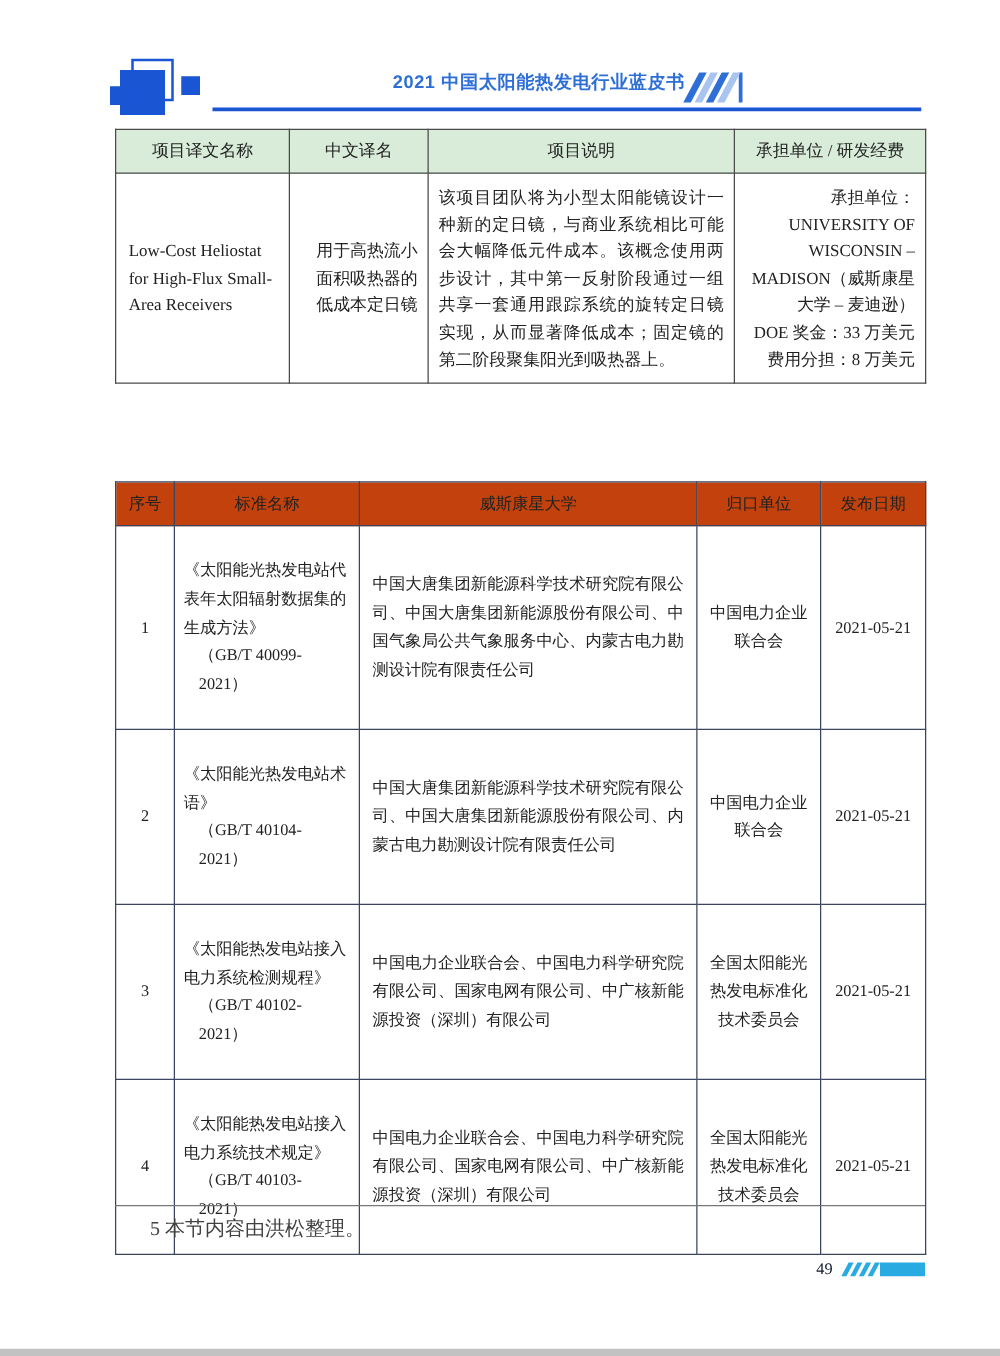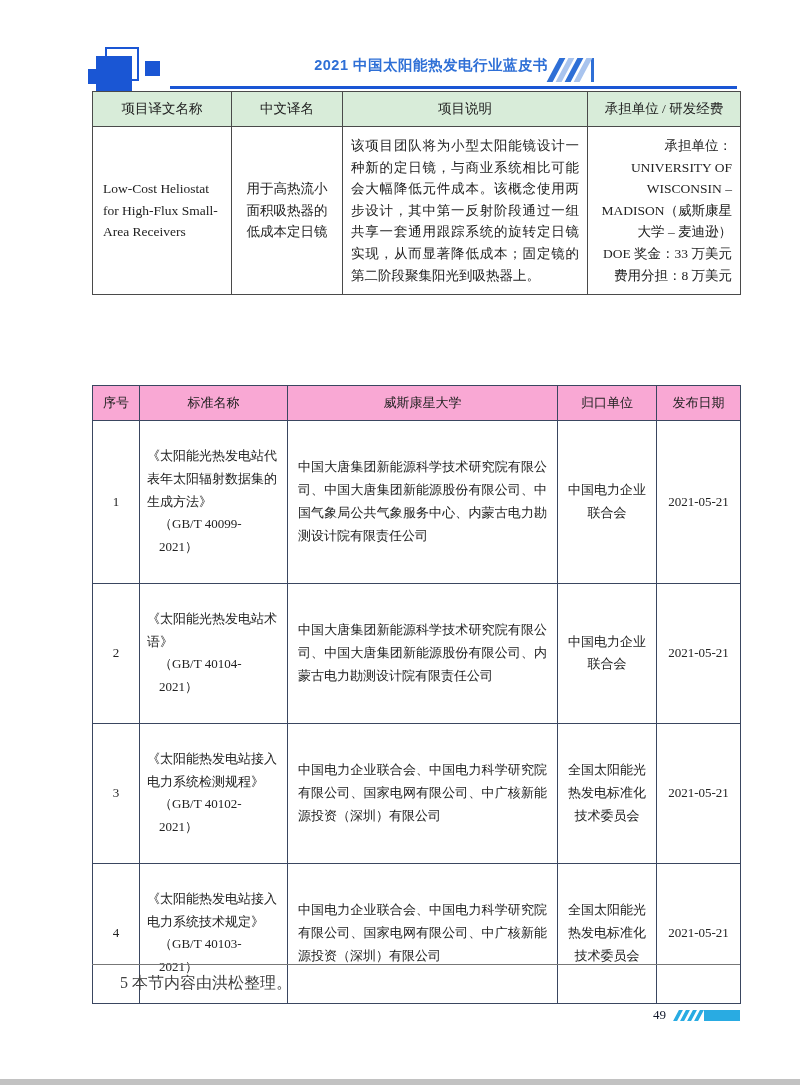--- a/index.html
+++ b/index.html
@@ -31,42 +31,42 @@
   .hdr-slashes .sl { width: 6px; margin-right: 3px; transform: skewX(-28deg); }
   .hdr-slashes .sl.d { background: #2e6fd6; }
   .hdr-slashes .sl.l { background: #a9c4ee; }
   .hdr-slashes .vb { width: 3px; background: #2e6fd6; margin-left: 2px; }
 
   
   table { border-collapse: collapse; table-layout: fixed; }
   td, th { vertical-align: middle; font-weight: normal; }
 
   
-  .t1 { position: absolute; left: 92px; top: 91px; width: 648px; }
+  .t1 { position: absolute; left: 92px; top: 103px; width: 648px; }
   .t1 td, .t1 th { border: 1.5px solid #4a4a4a; font-size: 13.5px; line-height: 1.6; }
   .t1 thead th { background: #d8ecd9; height: 35px; text-align: center; }
   .t1 tbody td { height: 165px; padding: 8px 8px; }
   .t1 .c-en { text-align: left; padding-left: 10px; }
-  .t1 .c-cn { text-align: center; }
+  .t1 .c-cn { text-align: right; }
   .t1 .c-desc { text-align: justify; }
   .t1 .c-fund { text-align: right; }
   .preline { white-space: pre-line; }
 
   
   .sect {
     position: absolute; left: 92px; top: 335px; width: 648px;
     font-family: "Liberation Sans", sans-serif;
     font-size: 17px; font-weight: 700; color: #1a66d9;
   }
   .sect sup { font-size: 11px; }
 
   
   .t2 { position: absolute; left: 92px; top: 385px; width: 648px; }
   .t2 td, .t2 th { border: 1.5px solid #3a4660; font-size: 13px; line-height: 1.75; }
-  .t2 thead th { background: #f9a8d4; height: 35px; text-align: center; }
+  .t2 thead th { background: #c2410c; height: 35px; text-align: center; }
   .t2 tbody td { padding: 6px 8px; text-align: center; }
   .t2 .c-name { text-align: left; padding: 24px 7px; }
   .t2 .c-name .code { padding-left: 12px; }
   .t2 .c-draft { text-align: justify; padding: 6px 10px; }
 
   
   .fn-rule { position: absolute; left: 92px; top: 964px; width: 648px; height: 1px; background: #777777; }
   .fn-text { position: absolute; left: 120px; top: 973px; font-size: 16px; color: #404040; }
   .pg-num { position: absolute; left: 653px; top: 1007px; font-size: 13px; color: #0f172a; }
   .pg-bar { position: absolute; left: 676px; top: 1010px; width: 64px; height: 11px; display: flex; align-items: stretch; }

